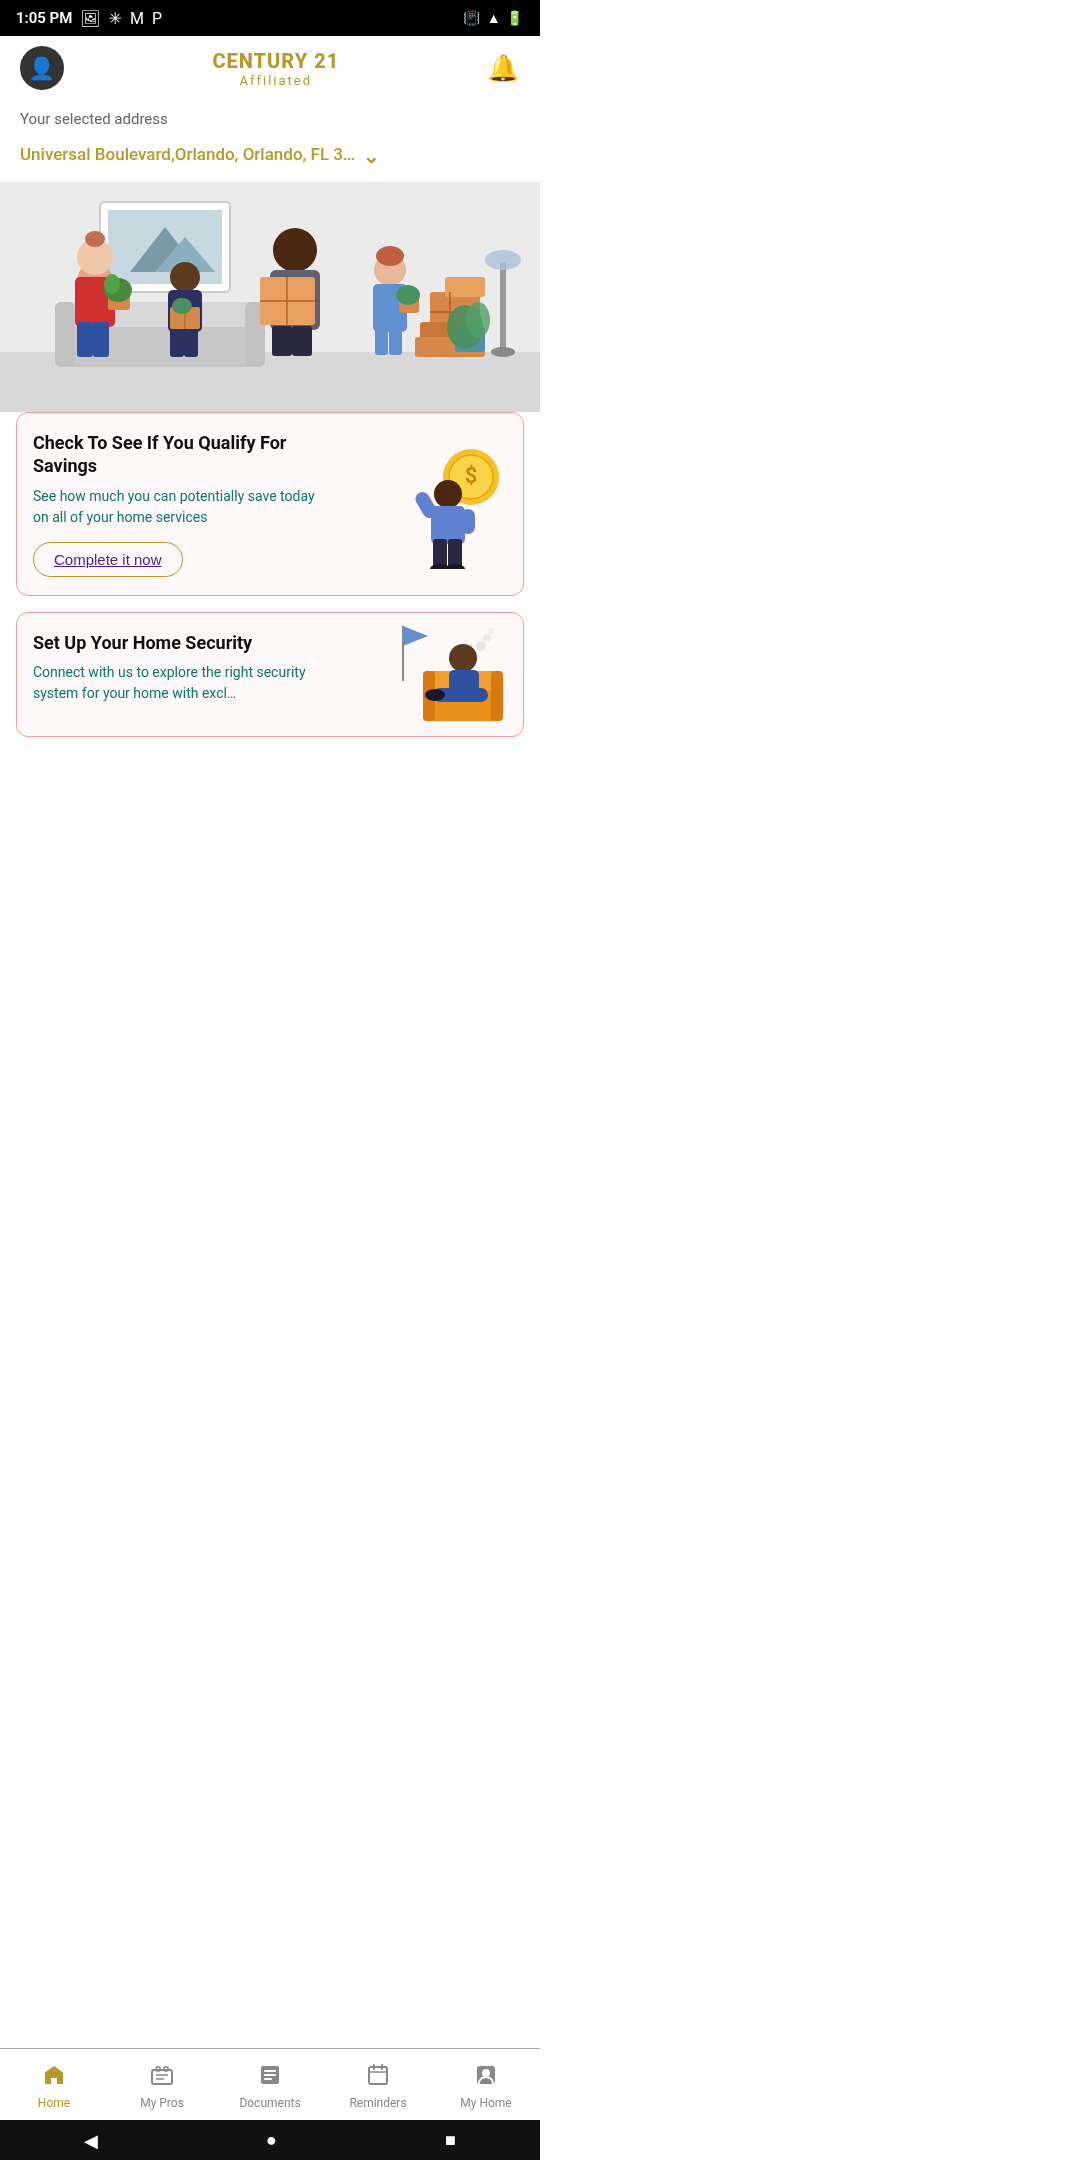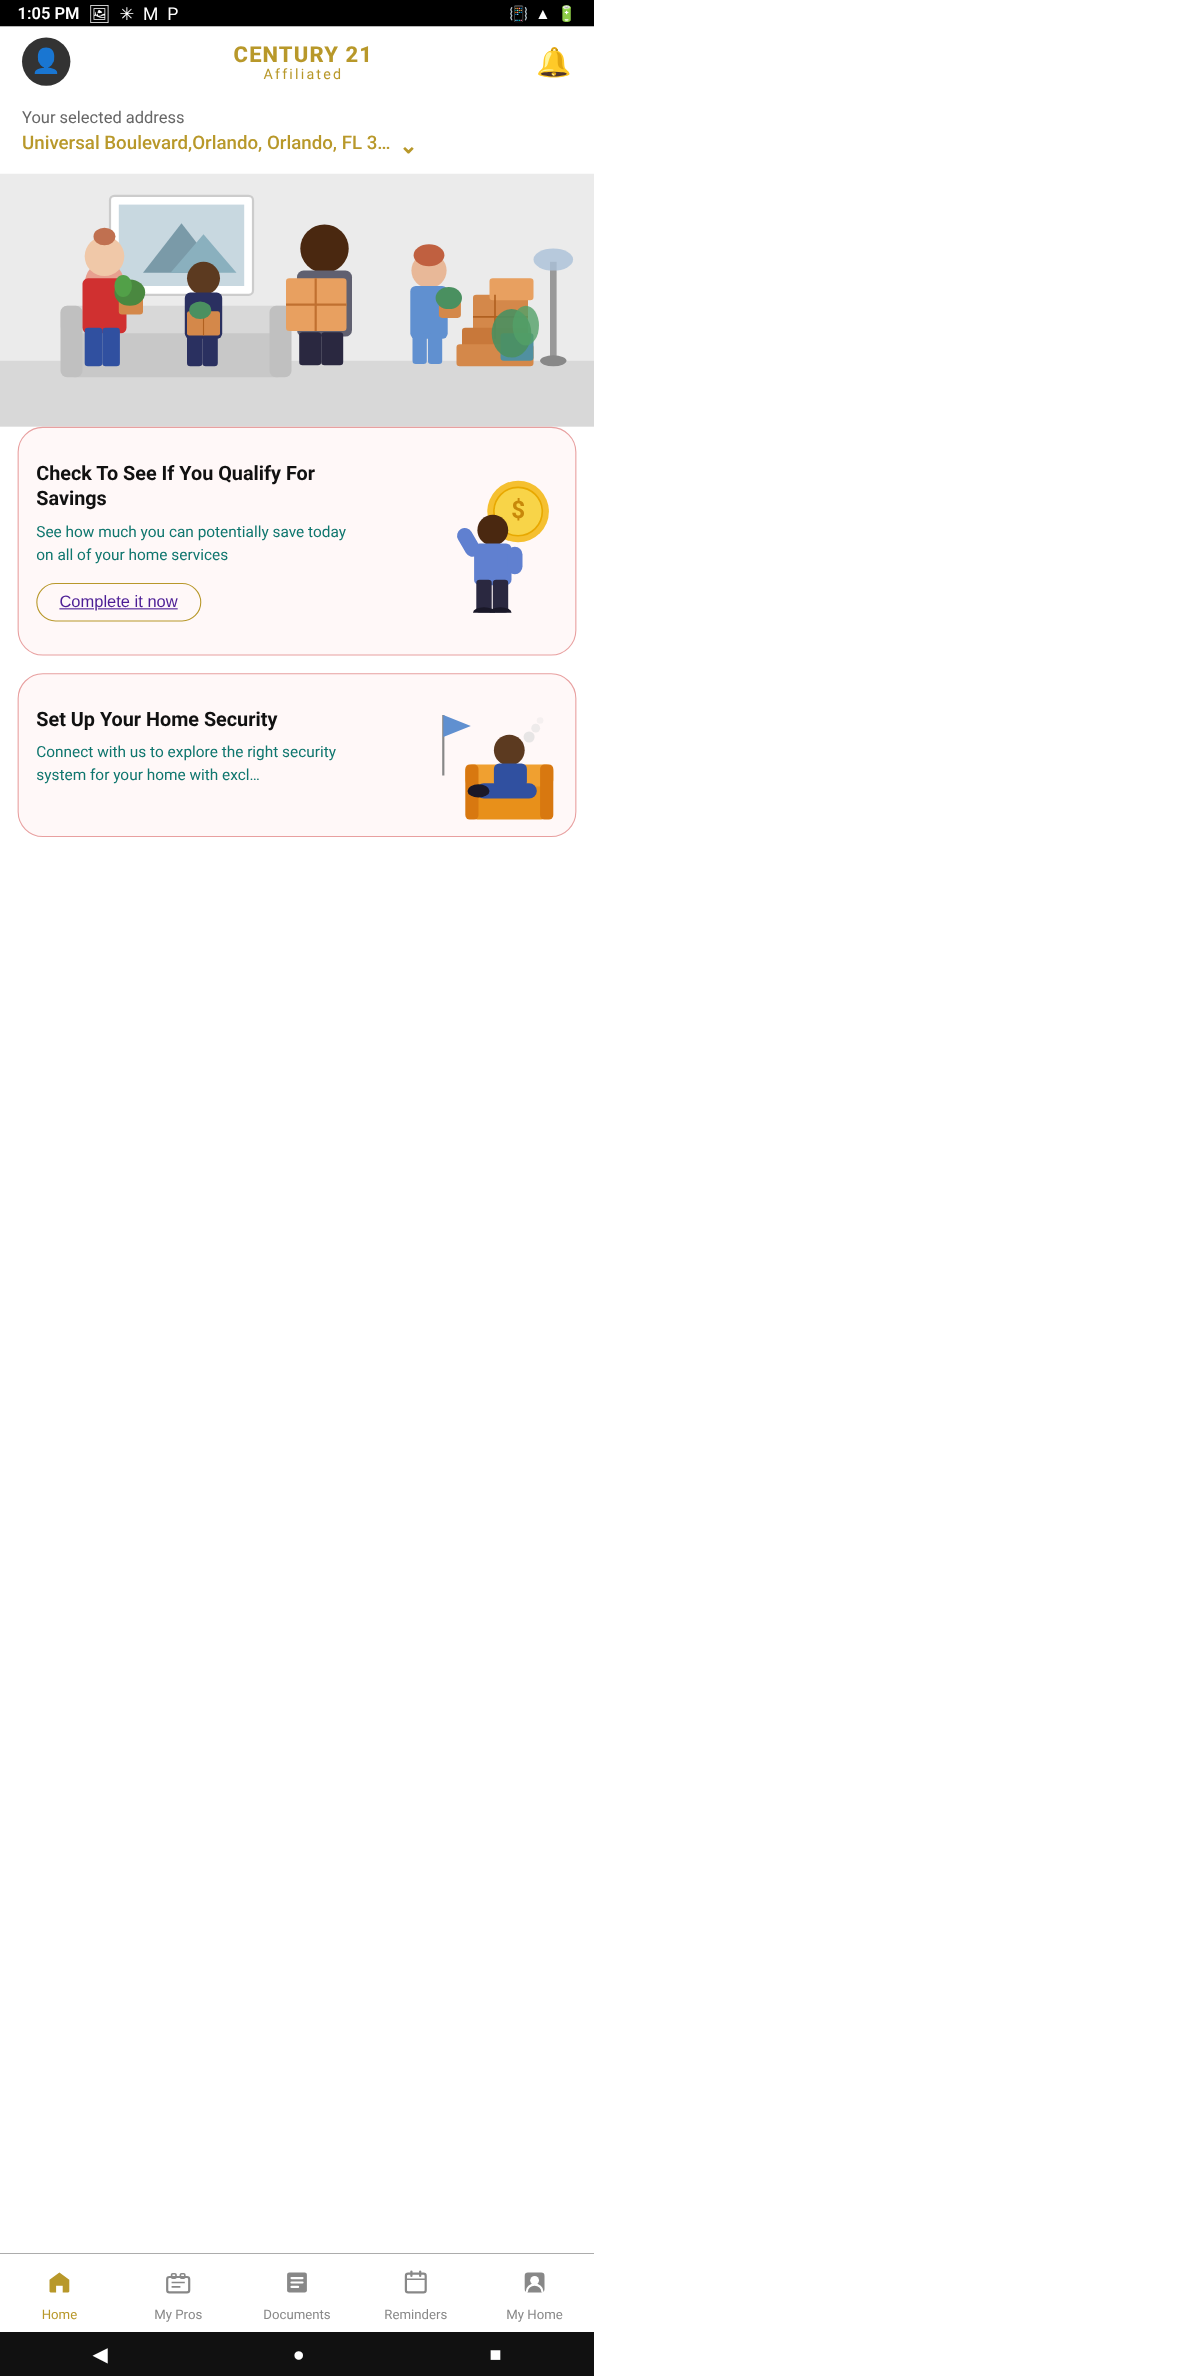--- a/index.html
+++ b/index.html
@@ -14,21 +14,21 @@
     }
 
     
     .status-bar {
       background: #000;
       color: #fff;
       display: flex;
       justify-content: space-between;
       align-items: center;
       padding: 6px 16px;
-      height: 24px;
+      height: 36px;
     }
     .status-time {
       font-size: 15px;
       font-weight: 600;
     }
     .status-icons {
       display: flex;
       gap: 6px;
       align-items: center;
       font-size: 14px;
@@ -78,21 +78,21 @@
       color: #333;
     }
 
     
     .address-section {
       padding: 10px 20px 4px;
     }
     .address-label {
       font-size: 15px;
       color: #666;
-      margin-bottom: 4px;
+      margin-bottom: 16px;
     }
     .address-value {
       display: flex;
       align-items: flex-start;
       gap: 8px;
     }
     .address-text {
       font-size: 17px;
       color: #b8982a;
       font-weight: 500;
@@ -131,23 +131,23 @@
 
     
     .cards-container {
       padding: 0 16px;
       display: flex;
       flex-direction: column;
       gap: 16px;
     }
     .card {
       border: 1.5px solid #e8a0a0;
-      border-radius: 23px;
+      border-radius: 12px;
       background: #fff8f8;
-      padding: 30px 16px;
+      padding: 18px 16px;
       position: relative;
       overflow: hidden;
     }
     .card-title {
       font-size: 18px;
       font-weight: 700;
       color: #111;
       margin-bottom: 8px;
       max-width: 62%;
       line-height: 1.3;

